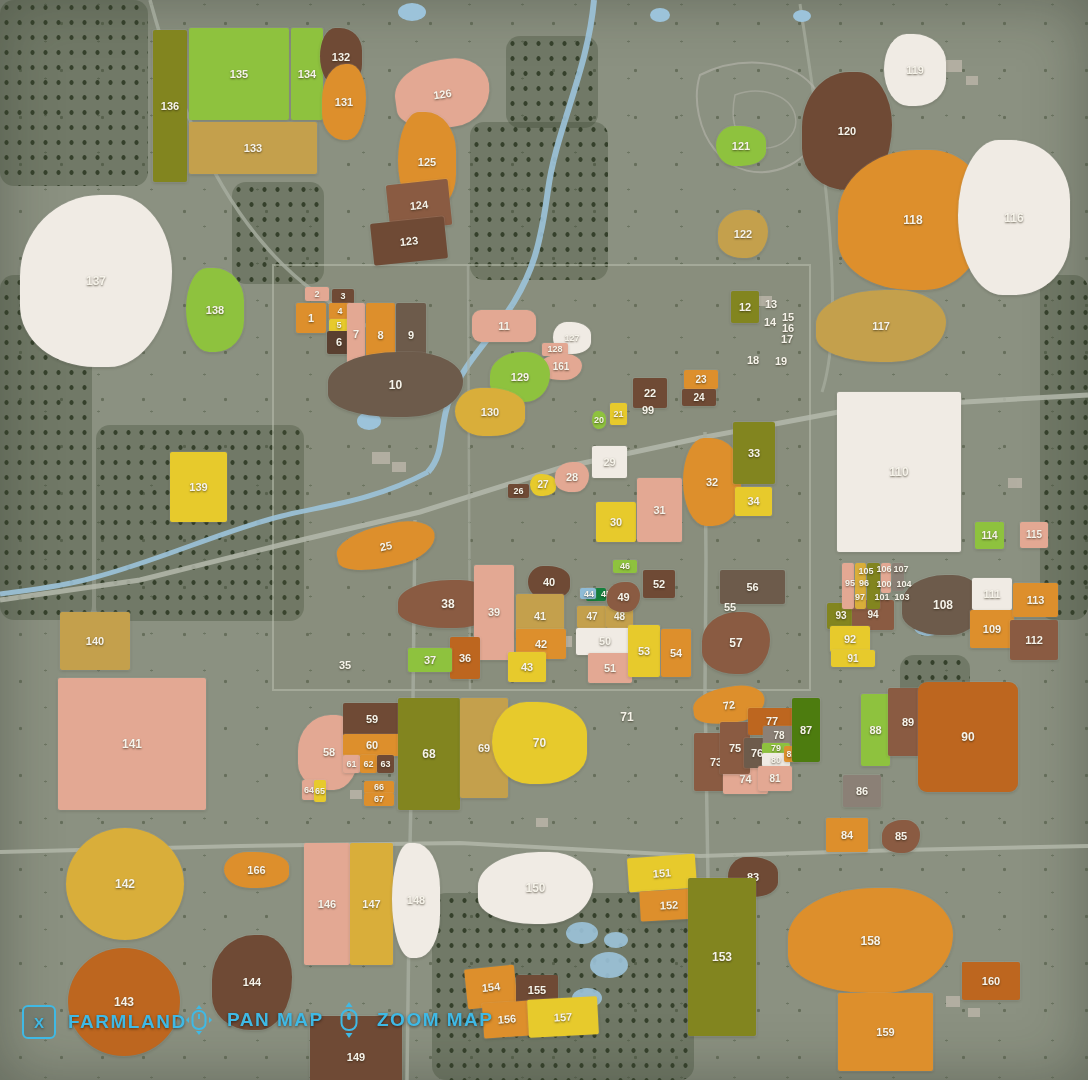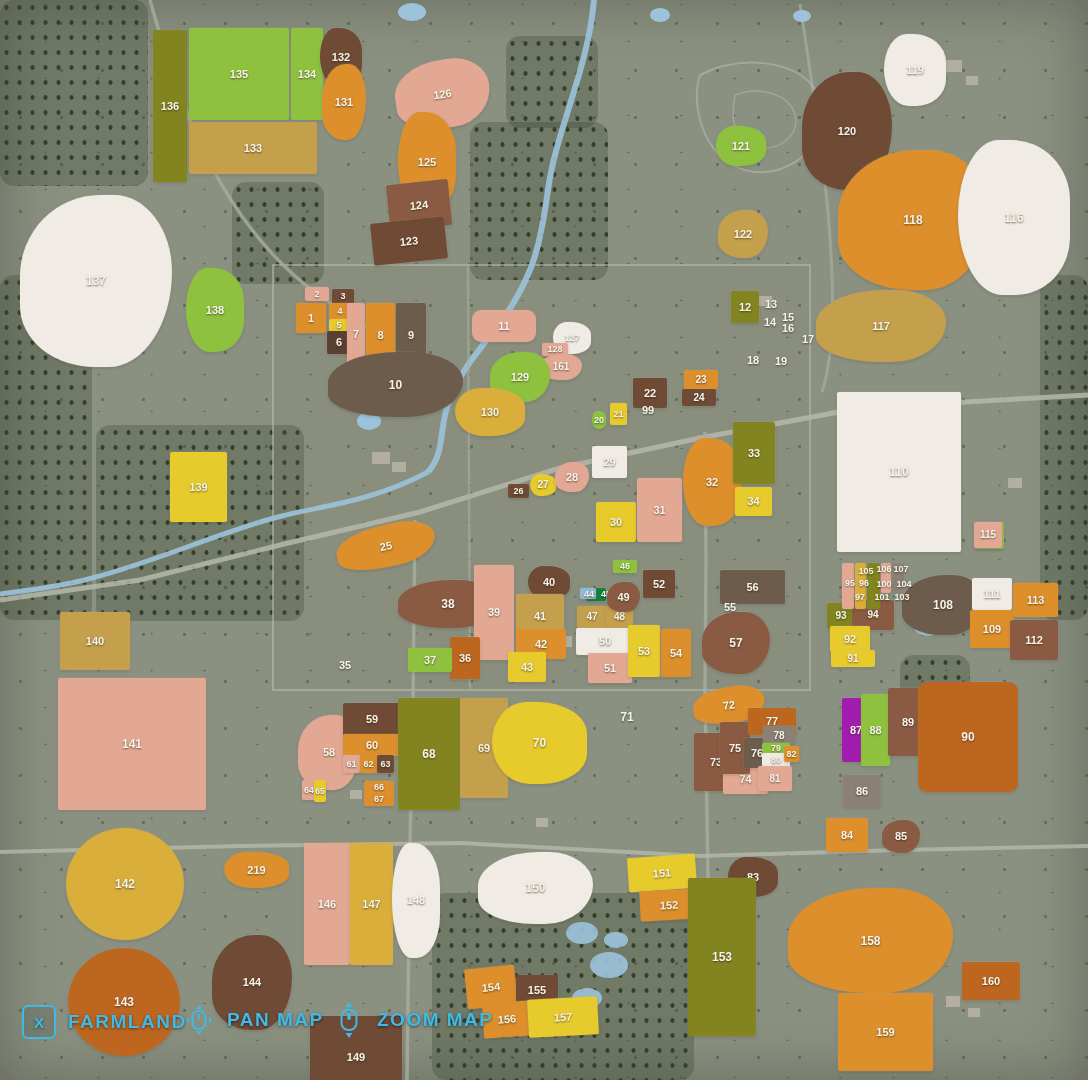--- a/index.html
+++ b/index.html
@@ -149,21 +149,21 @@
       <div class="parcel s-b2" style="left: 530px; top: 474px; width: 26px; height: 22px; background: rgb(231, 202, 44); font-size: 10px;">27</div>
       <div class="parcel s-b1" style="left: 555px; top: 462px; width: 34px; height: 30px; background: rgb(227, 168, 147);">28</div>
       <div class="parcel s-r" style="left: 592px; top: 446px; width: 35px; height: 32px; background: rgb(240, 235, 228);">29</div>
       <div class="parcel s-r" style="left: 596px; top: 502px; width: 40px; height: 40px; background: rgb(231, 202, 44);">30</div>
       <div class="parcel s-r" style="left: 637px; top: 478px; width: 45px; height: 64px; background: rgb(227, 168, 147);">31</div>
       <div class="parcel s-b2" style="left: 683px; top: 438px; width: 58px; height: 88px; background: rgb(221, 143, 44);">32</div>
       <div class="parcel s-r" style="left: 733px; top: 422px; width: 42px; height: 62px; background: rgb(130, 133, 31);">33</div>
       <div class="parcel s-r" style="left: 735px; top: 487px; width: 37px; height: 29px; background: rgb(231, 202, 44);">34</div>
       <div class="parcel s-r" style="left: 837px; top: 392px; width: 124px; height: 160px; background: rgb(240, 235, 228); font-size: 12px;">110</div>
       <div class="parcel s-r" style="left: 975px; top: 522px; width: 29px; height: 27px; background: rgb(142, 194, 62); font-size: 10px;">114</div>
-      <div class="parcel s-r" style="left: 974px; top: 522px; width: 28px; height: 26px; background: rgb(227, 168, 147); font-size: 10px;">115</div>
+      <div class="parcel s-r" style="left: 1020px; top: 522px; width: 28px; height: 26px; background: rgb(227, 168, 147); font-size: 10px;">115</div>
       <div class="parcel s-b1" style="left: 398px; top: 580px; width: 100px; height: 48px; background: rgb(138, 91, 66); font-size: 12px;">38</div>
       <div class="parcel s-r" style="left: 474px; top: 565px; width: 40px; height: 95px; background: rgb(227, 168, 147);">39</div>
       <div class="parcel s-r" style="left: 450px; top: 637px; width: 30px; height: 42px; background: rgb(189, 102, 31);">36</div>
       <div class="parcel s-r" style="left: 408px; top: 648px; width: 44px; height: 24px; background: rgb(142, 194, 62);">37</div>
       <div class="parcel s-b2" style="left: 528px; top: 566px; width: 42px; height: 33px; background: rgb(111, 74, 53);">40</div>
       <div class="parcel s-r" style="left: 516px; top: 594px; width: 48px; height: 44px; background: rgb(196, 160, 76);">41</div>
       <div class="parcel s-r" style="left: 516px; top: 629px; width: 50px; height: 30px; background: rgb(221, 143, 44);">42</div>
       <div class="parcel s-r" style="left: 508px; top: 652px; width: 38px; height: 30px; background: rgb(231, 202, 44);">43</div>
       <div class="parcel s-r" style="left: 586px; top: 588px; width: 20px; height: 13px; background: #15803d; font-size: 9px; padding-left: 20px;">45</div>
       <div class="parcel s-r" style="left: 613px; top: 560px; width: 24px; height: 13px; background: rgb(142, 194, 62); font-size: 9px;">46</div>
@@ -213,26 +213,26 @@
       <div class="parcel s-r" style="left: 748px; top: 708px; width: 48px; height: 27px; background: rgb(189, 102, 31);">77</div>
       <div class="parcel s-r" style="left: 763px; top: 726px; width: 32px; height: 20px; background: rgb(139, 128, 118); font-size: 10px;">78</div>
       <div class="parcel s-r" style="left: 762px; top: 743px; width: 28px; height: 11px; background: rgb(142, 194, 62); font-size: 9px;">79</div>
       <div class="parcel s-r" style="left: 762px; top: 753px; width: 28px; height: 14px; background: rgb(240, 235, 228); font-size: 9px;">80</div>
       <div class="parcel s-r" style="left: 758px; top: 766px; width: 34px; height: 25px; background: rgb(227, 168, 147); font-size: 10px;">81</div>
       <div class="parcel s-r" style="left: 784px; top: 746px; width: 15px; height: 16px; background: rgb(221, 143, 44); font-size: 9px;">82</div>
       <div class="parcel s-b2" style="left: 728px; top: 857px; width: 50px; height: 40px; background: rgb(111, 74, 53);">83</div>
       <div class="parcel s-r" style="left: 826px; top: 818px; width: 42px; height: 34px; background: rgb(221, 143, 44);">84</div>
       <div class="parcel s-b1" style="left: 882px; top: 820px; width: 38px; height: 33px; background: rgb(138, 91, 66);">85</div>
       <div class="parcel s-r" style="left: 843px; top: 775px; width: 38px; height: 32px; background: rgb(139, 128, 118);">86</div>
-      <div class="parcel s-r" style="left: 842px; top: 698px; width: 28px; height: 64px; background: #a21caf;">87</div>
+      <div class="parcel s-r" style="left: 792px; top: 698px; width: 28px; height: 64px; background: #4d7c0f;">87</div>
       <div class="parcel s-r" style="left: 861px; top: 694px; width: 29px; height: 72px; background: rgb(142, 194, 62);">88</div>
       <div class="parcel s-r" style="left: 888px; top: 688px; width: 32px; height: 68px; background: rgb(138, 91, 66); padding-left: 8px;">89</div>
       <div class="parcel s-r8" style="left: 918px; top: 682px; width: 100px; height: 110px; background: rgb(189, 102, 31); font-size: 12px;">90</div>
       <div class="parcel s-b1" style="left: 212px; top: 935px; width: 80px; height: 95px; background: rgb(111, 74, 53);">144</div>
-      <div class="parcel s-b2" style="left: 224px; top: 852px; width: 65px; height: 36px; background: rgb(221, 143, 44);">219</div>
+      <div class="parcel s-b2" style="left: 224px; top: 852px; width: 65px; height: 36px; background: rgb(221, 143, 44);">166</div>
       <div class="parcel s-r" style="left: 304px; top: 843px; width: 46px; height: 122px; background: rgb(227, 168, 147);">146</div>
       <div class="parcel s-r" style="left: 350px; top: 843px; width: 43px; height: 122px; background: rgb(217, 174, 58);">147</div>
       <div class="parcel s-b2" style="left: 392px; top: 843px; width: 48px; height: 115px; background: rgb(240, 235, 228);">148</div>
       <div class="parcel s-r" style="left: 310px; top: 988px; width: 92px; height: 82px; background: rgb(111, 74, 53); margin-top: 28px;">149</div>
       <div class="parcel s-b1" style="left: 478px; top: 852px; width: 115px; height: 72px; background: rgb(240, 235, 228); font-size: 12px;">150</div>
       <div class="parcel s-r" style="left: 628px; top: 856px; width: 68px; height: 34px; background: rgb(231, 202, 44); transform: rotate(-4deg);">151</div>
       <div class="parcel s-r" style="left: 640px; top: 890px; width: 58px; height: 30px; background: rgb(221, 143, 44); transform: rotate(-3deg);">152</div>
       <div class="parcel s-r" style="left: 688px; top: 878px; width: 68px; height: 158px; background: rgb(130, 133, 31); font-size: 12px;">153</div>
       <div class="parcel s-r" style="left: 466px; top: 967px; width: 50px; height: 40px; background: rgb(221, 143, 44); transform: rotate(-6deg);">154</div>
       <div class="parcel s-r" style="left: 516px; top: 975px; width: 42px; height: 30px; background: rgb(111, 74, 53);">155</div>
@@ -240,21 +240,21 @@
       <div class="parcel s-r" style="left: 528px; top: 998px; width: 70px; height: 38px; background: rgb(231, 202, 44); transform: rotate(-3deg);">157</div>
       <div class="parcel s-b1" style="left: 788px; top: 888px; width: 165px; height: 105px; background: rgb(221, 143, 44); font-size: 12px;">158</div>
       <div class="parcel s-r" style="left: 838px; top: 993px; width: 95px; height: 78px; background: rgb(221, 143, 44);">159</div>
       <div class="parcel s-r" style="left: 962px; top: 962px; width: 58px; height: 38px; background: rgb(189, 102, 31);">160</div>
     </div>
   <div id="plabels">
       <span class="maplabel" style="left: 771px; top: 304px;">13</span>
       <span class="maplabel" style="left: 770px; top: 322px;">14</span>
       <span class="maplabel" style="left: 788px; top: 317px;">15</span>
       <span class="maplabel" style="left: 788px; top: 328px;">16</span>
-      <span class="maplabel" style="left: 808px; top: 339px;">17</span>
+      <span class="maplabel" style="left: 787px; top: 339px;">17</span>
       <span class="maplabel" style="left: 753px; top: 360px;">18</span>
       <span class="maplabel" style="left: 781px; top: 361px;">19</span>
       <span class="maplabel" style="left: 345px; top: 665px;">35</span>
       <span class="maplabel" style="left: 589px; top: 594px; font-size: 9px;">44</span>
       <span class="maplabel" style="left: 682px; top: 607px; margin-left: 48px;">55</span>
       <span class="maplabel" style="left: 627px; top: 717px; font-size: 12px;">71</span>
       <span class="maplabel" style="left: 648px; top: 410px;">99</span>
       <span class="maplabel" style="left: 866px; top: 571px; font-size: 9px;">105</span>
       <span class="maplabel" style="left: 884px; top: 569px; font-size: 9px;">106</span>
       <span class="maplabel" style="left: 901px; top: 569px; font-size: 9px;">107</span>

